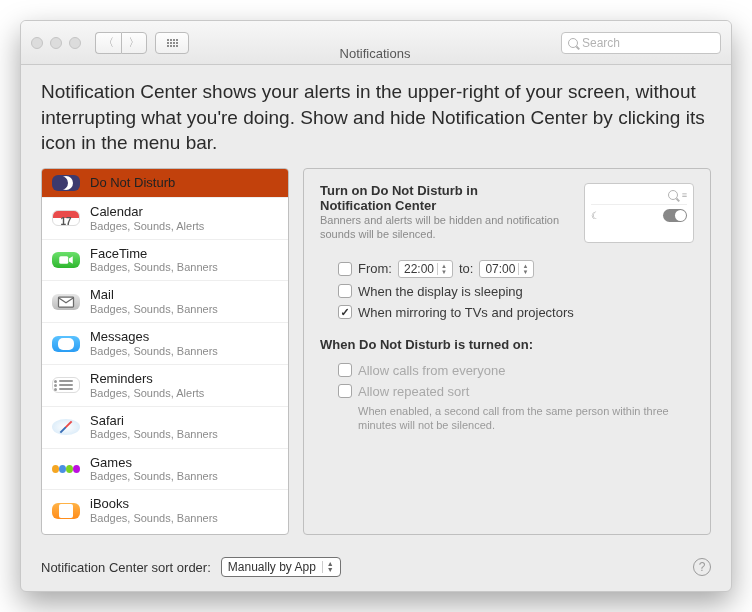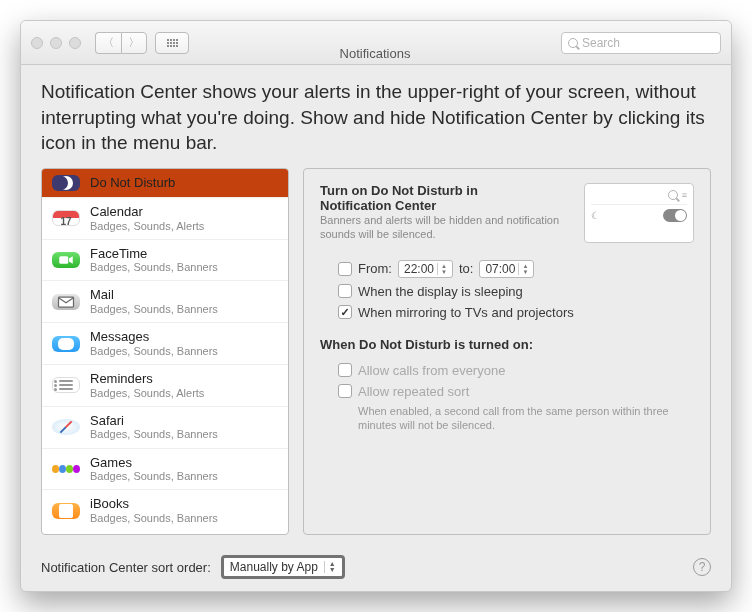--- a/index.html
+++ b/index.html
@@ -64,21 +64,21 @@
 .row { display:flex; align-items:center; gap:6px; font-size:13px; color:#3a3a3a; padding:3px 0 3px 18px; }
 .chk { width:14px;height:14px;border:1px solid #a6a6a6;border-radius:3px;background:#fff;display:flex;align-items:center;justify-content:center;flex-shrink:0; }
 .chk.checked:after { content:'✓'; font-size:11px; color:#333; font-weight:bold; }
 .timefield { display:inline-flex; align-items:center; background:#fff; border:1px solid #b8b8b8; border-radius:3px; padding:1px 2px 1px 5px; font-size:12px; }
 .stepper { display:flex; flex-direction:column; margin-left:3px; border-left:1px solid #ccc; }
 .stepper span { font-size:6px; line-height:6px; padding:0 3px; color:#777; }
 .disabled { color:#a9a9a9; }
 .subnote { font-size:11px; color:#9a9a9a; padding:2px 0 0 38px; line-height:1.3; }
 .footer { height:48px; border-top:0; display:flex; align-items:center; padding:0 20px; gap:10px; }
 .footer .flabel { font-size:13px; color:#333; }
-.dropdown { background:#fff; border:3px solid #737373; border-radius:4px; padding:2px 6px; font-size:12px; display:flex; align-items:center; gap:6px; }
+.dropdown { background:#fff; border:1px solid #737373; border-radius:4px; padding:2px 6px; font-size:12px; display:flex; align-items:center; gap:6px; }
 .dropdown .dst { display:flex;flex-direction:column;font-size:7px;line-height:6px;color:#666;border-left:1px solid #ccc;padding-left:4px; }
 .help { margin-left:auto; width:18px;height:18px;border:1.5px solid #9b9b9b;border-radius:50%;color:#9b9b9b;font-size:12px;display:flex;align-items:center;justify-content:center; }
 </style>
 </head>
 <body>
 
 <div class="window">
 
   <div class="titlebar">
     <div class="traffic">

